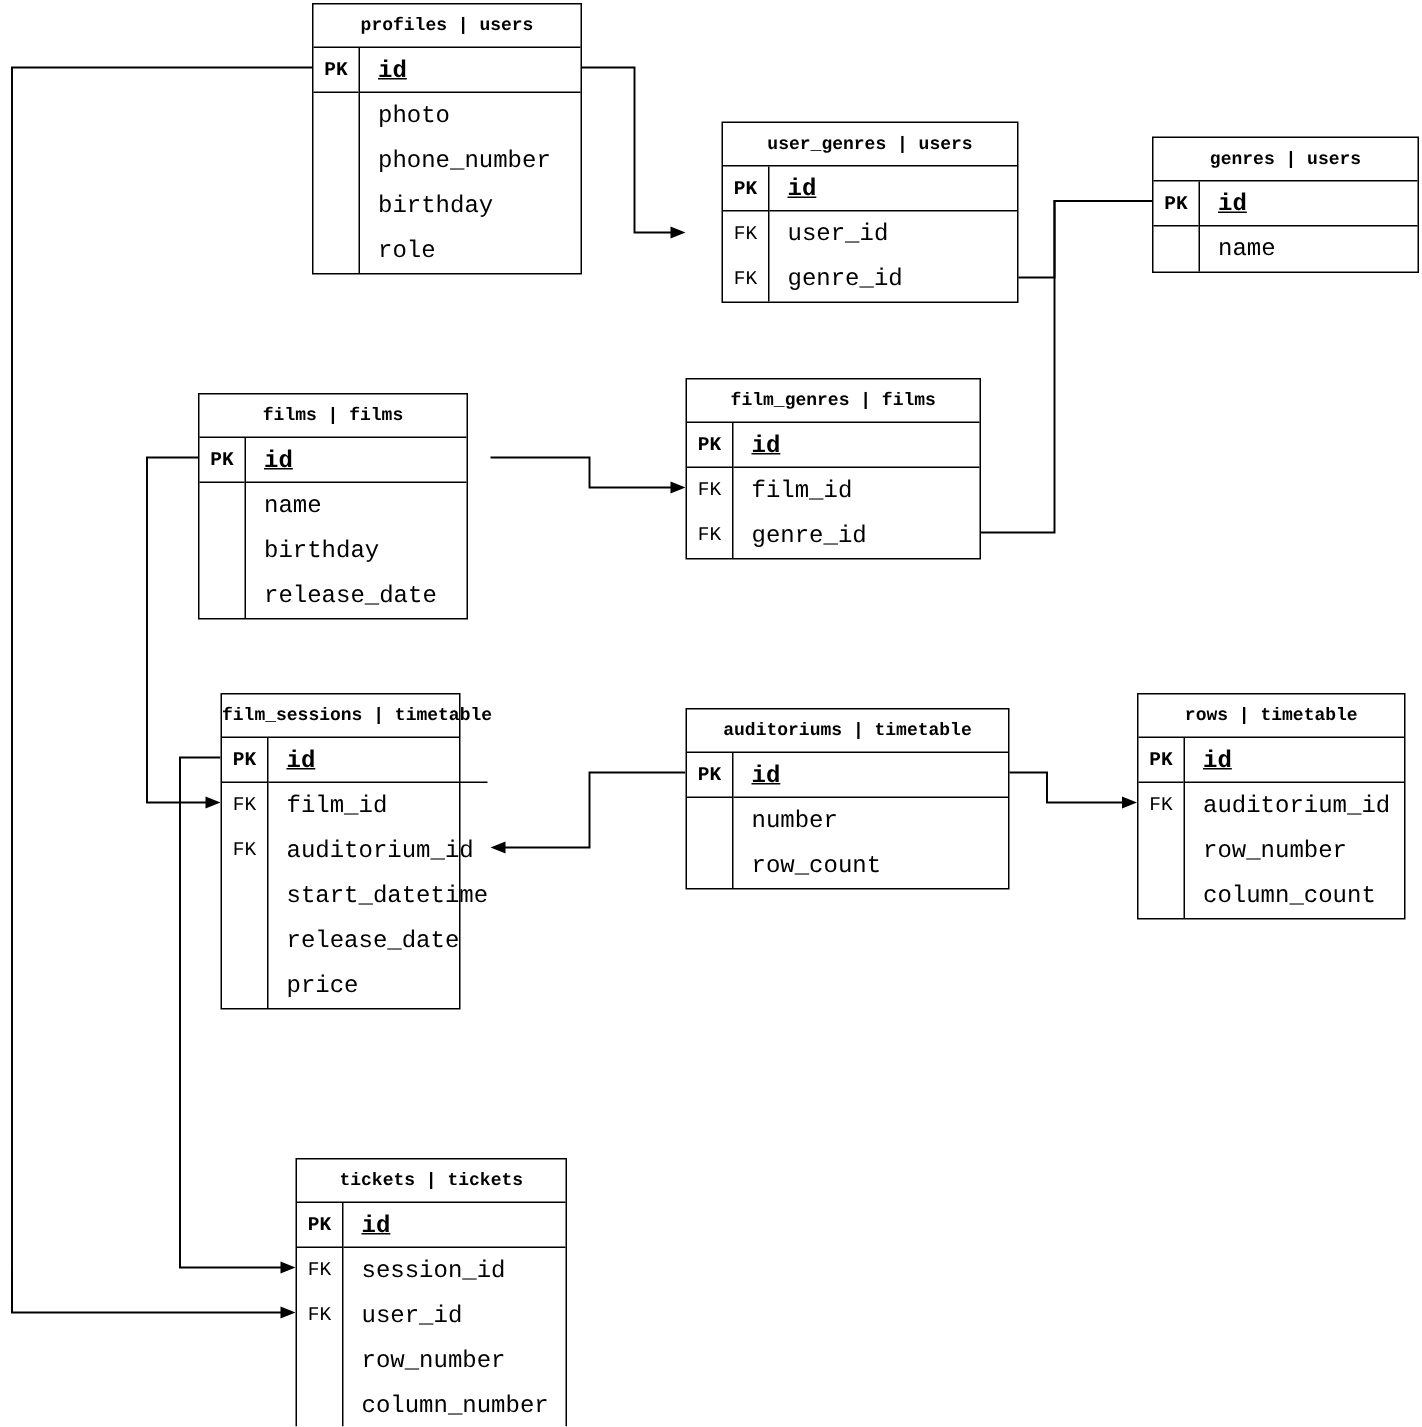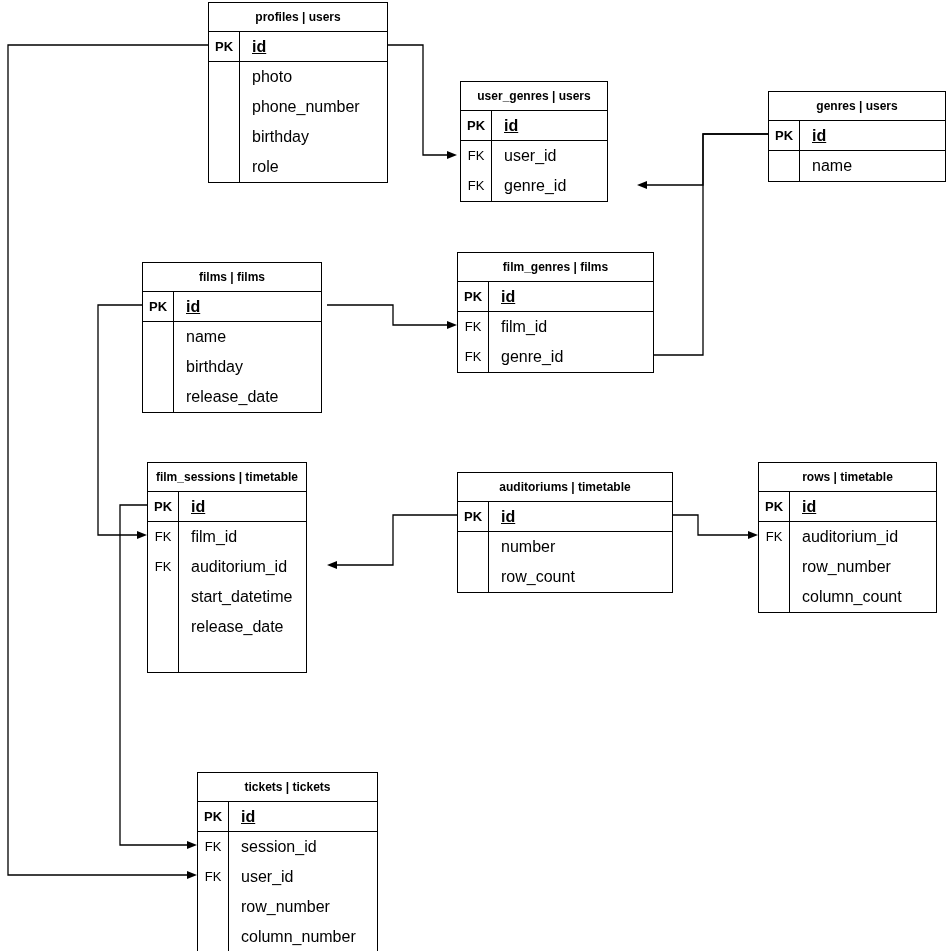--- a/index.html
+++ b/index.html
@@ -16,20 +16,21 @@
     left: 0; top: 0;
     width: 948px; height: 951px;
     pointer-events: none;
   }
   .entity {
     position: absolute;
     background: #ffffff;
     border: 1.3px solid #000000;
     box-sizing: border-box;
     color: #000000;
+    font-family: Liberation Mono, monospace;
   }
   .entity-title {
     height: 28px;
     line-height: 28px;
     text-align: center;
     font-size: 12px;
     font-weight: bold;
     border-bottom: 1.3px solid #000000;
     white-space: nowrap;
   }
@@ -97,21 +98,21 @@
           </div>
           <div class="attr-col">
             <div class="attr-cell pk-divider attr-primary">id</div>
             <div class="attr-cell">photo</div>
             <div class="attr-cell">phone_number</div>
             <div class="attr-cell">birthday</div>
             <div class="attr-cell">role</div>
           </div>
         </div>
       </div>
-      <div class="entity" style="left: 460px; top: 81px; width: 148px;">
+      <div class="entity" style="left: 481px; top: 81px; width: 198px;">
         <div class="entity-title">user_genres | users</div>
         <div class="entity-body">
           <div class="key-col">
             <div class="key-cell pk-divider badge-pk">PK</div>
             <div class="key-cell">FK</div>
             <div class="key-cell">FK</div>
           </div>
           <div class="attr-col">
             <div class="attr-cell pk-divider attr-primary">id</div>
             <div class="attr-cell">user_id</div>
@@ -125,21 +126,21 @@
           <div class="key-col">
             <div class="key-cell pk-divider badge-pk">PK</div>
             <div class="key-cell"></div>
           </div>
           <div class="attr-col">
             <div class="attr-cell pk-divider attr-primary">id</div>
             <div class="attr-cell">name</div>
           </div>
         </div>
       </div>
-      <div class="entity" style="left: 142px; top: 262px; width: 180px;">
+      <div class="entity" style="left: 132px; top: 262px; width: 180px;">
         <div class="entity-title">films | films</div>
         <div class="entity-body">
           <div class="key-col">
             <div class="key-cell pk-divider badge-pk">PK</div>
             <div class="key-cell"></div>
             <div class="key-cell"></div>
             <div class="key-cell"></div>
           </div>
           <div class="attr-col">
             <div class="attr-cell pk-divider attr-primary">id</div>
@@ -174,20 +175,21 @@
             <div class="key-cell"></div>
             <div class="key-cell"></div>
             <div class="key-cell"></div>
           </div>
           <div class="attr-col">
             <div class="attr-cell pk-divider attr-primary">id</div>
             <div class="attr-cell">film_id</div>
             <div class="attr-cell">auditorium_id</div>
             <div class="attr-cell">start_datetime</div>
             <div class="attr-cell">release_date</div>
+            <div class="attr-cell">price</div>
           </div>
         </div>
       </div>
       <div class="entity" style="left: 457px; top: 472px; width: 216px;">
         <div class="entity-title">auditoriums | timetable</div>
         <div class="entity-body">
           <div class="key-col">
             <div class="key-cell pk-divider badge-pk">PK</div>
             <div class="key-cell"></div>
             <div class="key-cell"></div>

